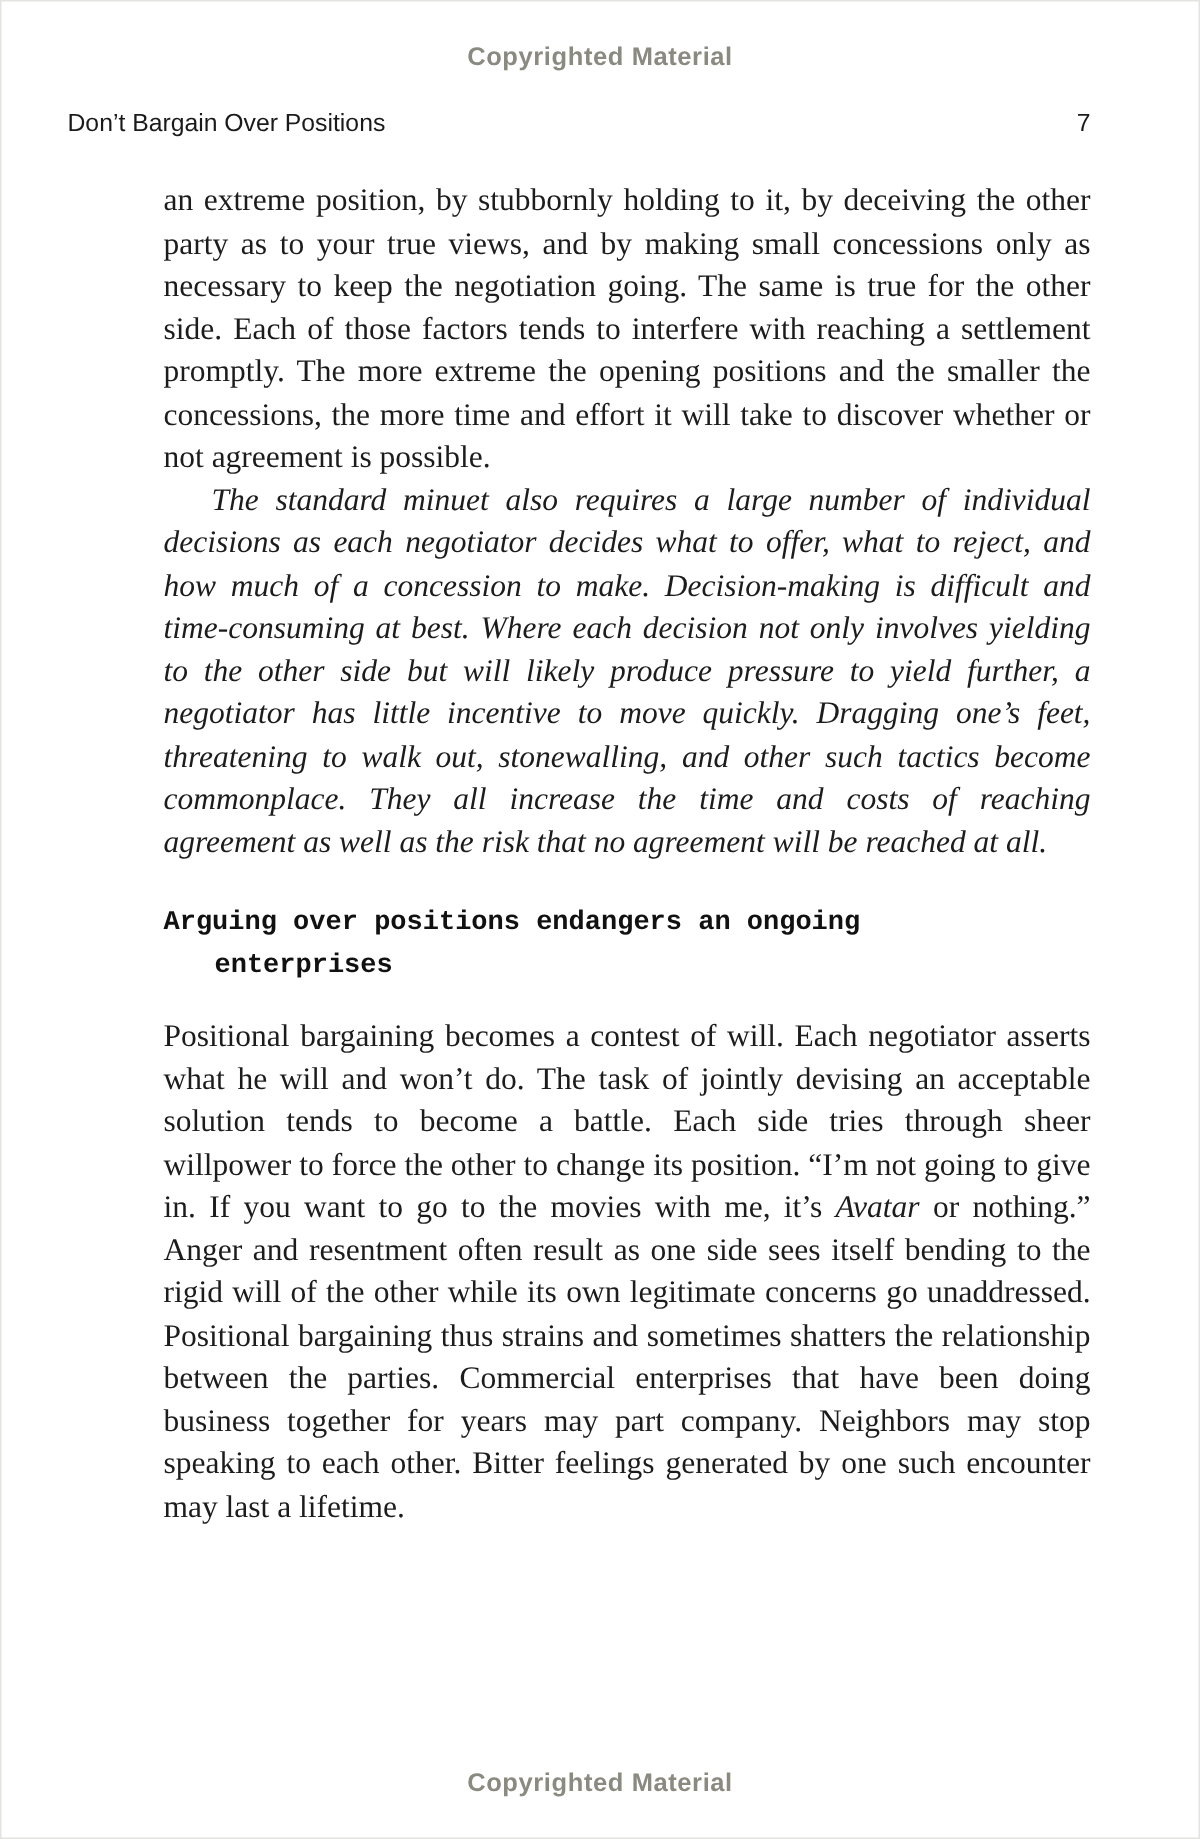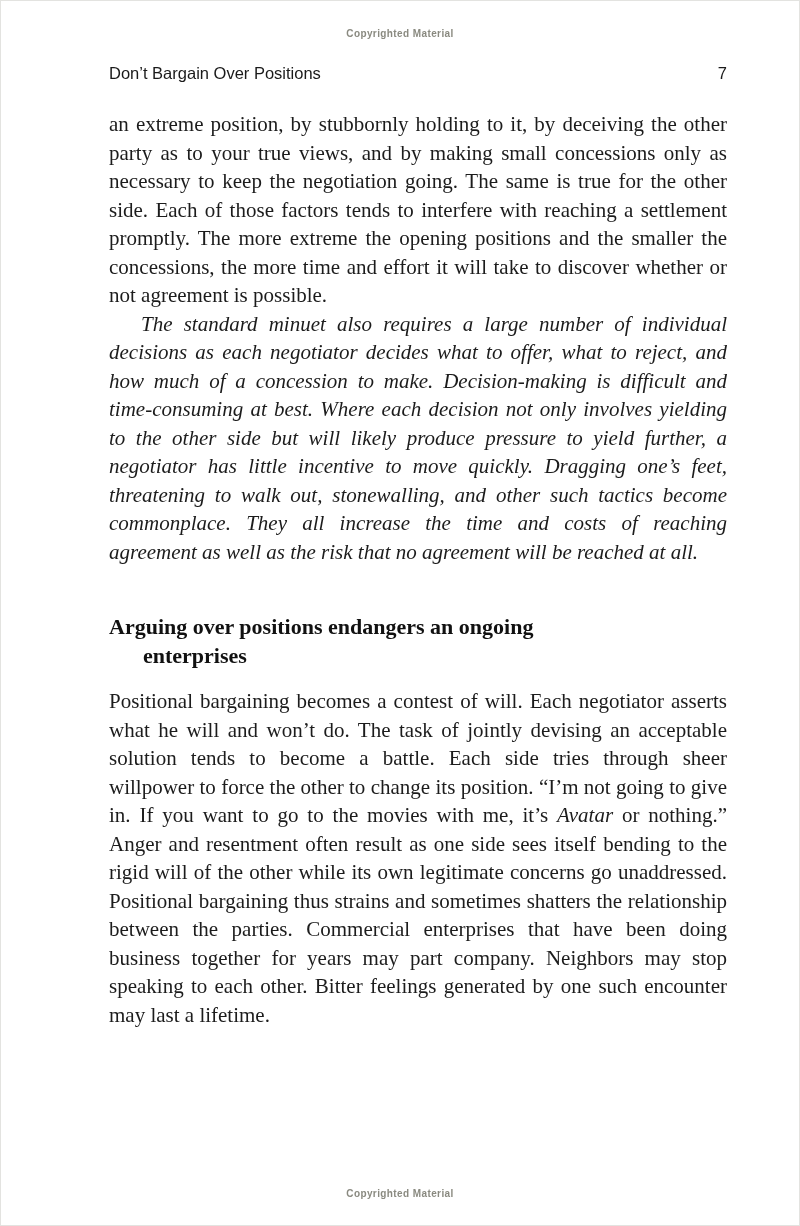--- a/index.html
+++ b/index.html
@@ -14,39 +14,39 @@
     background: #ffffff;
     border: 1px solid #e3e3e0;
     box-sizing: content-box;
     overflow: hidden;
     font-family: "Liberation Serif", serif;
     color: #1c1c1c;
   }
   .copyright {
     text-align: center;
     font-family: "Liberation Sans", sans-serif;
-    font-size: 10px;
+    font-size: 17px;
     font-weight: bold;
     letter-spacing: 0.4px;
     color: #8a8a80;
   }
   .copyright.top {
     padding-top: 27px;
   }
   .copyright.bottom {
     position: absolute;
     left: 0;
     right: 0;
     bottom: 26px;
   }
   .running-header {
     display: flex;
     justify-content: space-between;
     align-items: baseline;
-    margin: 25px 72px 0 108px;
+    margin: 25px 72px 0 44px;
     font-family: "Liberation Sans", sans-serif;
     font-size: 16.5px;
     color: #1a1a1a;
   }
   .rh-page {
     font-size: 16.5px;
   }
   .body-block {
     margin: 27px 72px 0 108px;
     font-size: 21px;
@@ -54,27 +54,27 @@
     text-align: justify;
   }
   .para {
     margin: 0;
   }
   .para.indent {
     text-indent: 32px;
     font-style: italic;
   }
   .section-heading {
-    font-family: Liberation Serif, serif;
-    font-size: 22px;
+    font-family: Liberation Mono, monospace;
+    font-size: 18px;
     line-height: 29px;
     font-weight: bold;
     color: #111111;
     text-align: left;
-    margin: 46px 0 17px 0;
+    margin: 26px 0 17px 0;
   }
   .section-heading .line {
     display: block;
   }
   .section-heading .line.indent2 {
     padding-left: 34px;
   }
   em {
     font-style: italic;
     margin-top: 32px;

